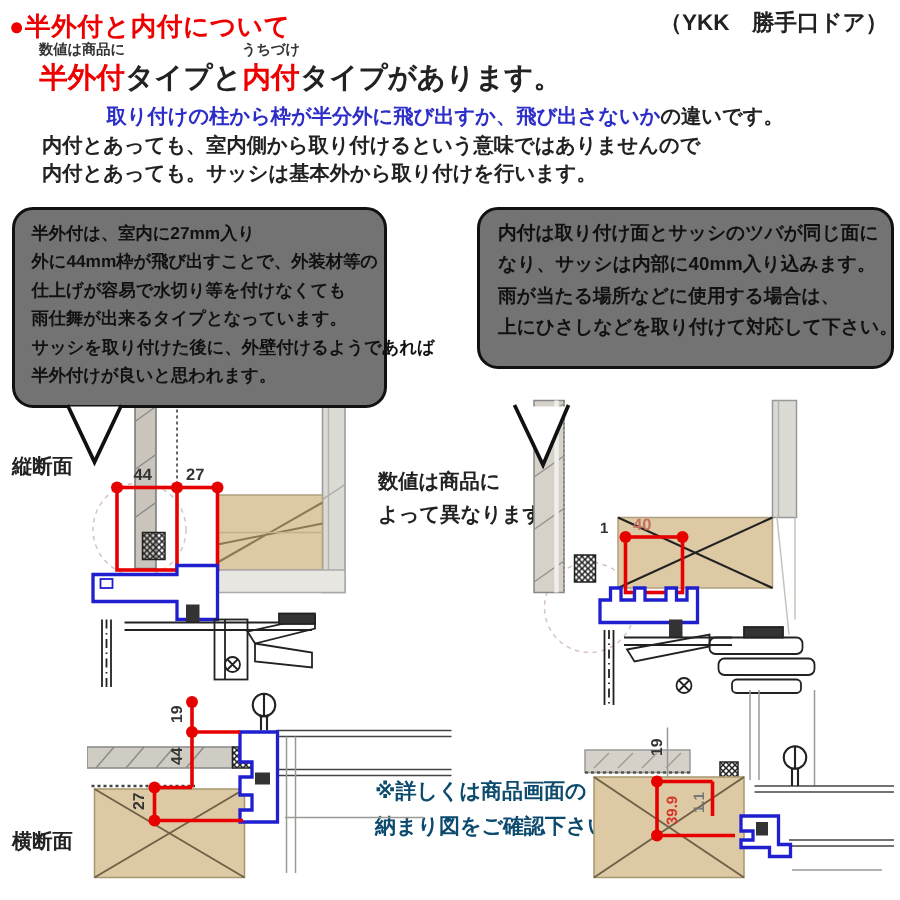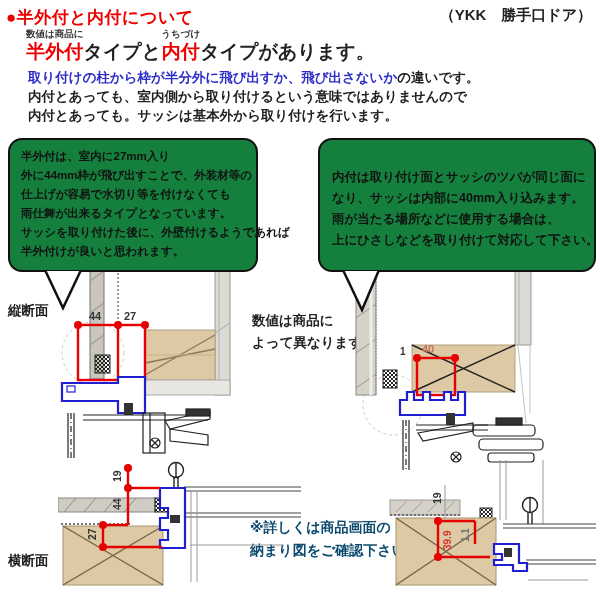--- a/index.html
+++ b/index.html
@@ -12,25 +12,25 @@
   
   .title{left:6px;top:6px;font-size:17px;font-weight:bold;color:#ee0000;letter-spacing:.5px;font-family:Liberation Mono, monospace;}
   .brand{right:8px;top:6px;font-size:15px;font-weight:bold;color:#222;}
   
   .intro{left:26px;top:28px;display:flex;align-items:flex-end;font-size:19px;font-weight:bold;color:#222;white-space:nowrap;}
   .ruby{display:inline-flex;flex-direction:column;align-items:center;}
   .rt{font-size:9.5px;font-weight:bold;color:#333;line-height:11px;}
   .red{color:#ee0000;}
   
   .note{left:28px;top:68px;font-size:13.5px;font-weight:bold;line-height:19px;color:#222;white-space:nowrap;}
-  .blue{color:#2d2dc8;}
-  
-  .bubble{border:2.5px solid #111;border-radius:14px;background:#15803d;box-sizing:border-box;z-index:2;}
+  .blue{color:#2d2dc8;margin-left:43px;}
+  
+  .bubble{border:2.5px solid #111;border-radius:14px;background:#737373;box-sizing:border-box;z-index:2;}
   .bubble-left{left:8px;top:138px;width:250px;height:134px;padding:7px 0 0 11px;}
-  .bubble-right{left:318px;top:138px;width:278px;height:134px;padding:27px 0 0 12px;}
+  .bubble-right{left:318px;top:138px;width:278px;height:108px;padding:5px 0 0 12px;}
   .bubble-left .bl{font-size:11.5px;font-weight:bold;line-height:19px;white-space:nowrap;}
   .bubble-right .bl{font-size:12.5px;font-weight:bold;line-height:21px;white-space:nowrap;}
   .tail{z-index:3;}
   
   .seclabel{font-size:13.5px;font-weight:bold;color:#222;}
   .midnote{left:252px;top:310px;font-size:13.5px;font-weight:bold;line-height:22px;color:#222;}
   .detailnote{left:250px;top:516px;font-size:14px;font-weight:bold;line-height:23px;color:#0c4a6e;}
   
   svg text{font-family:"Liberation Sans","DejaVu Sans",sans-serif;}
   .dim{font-size:11px;font-weight:bold;fill:#333;}

